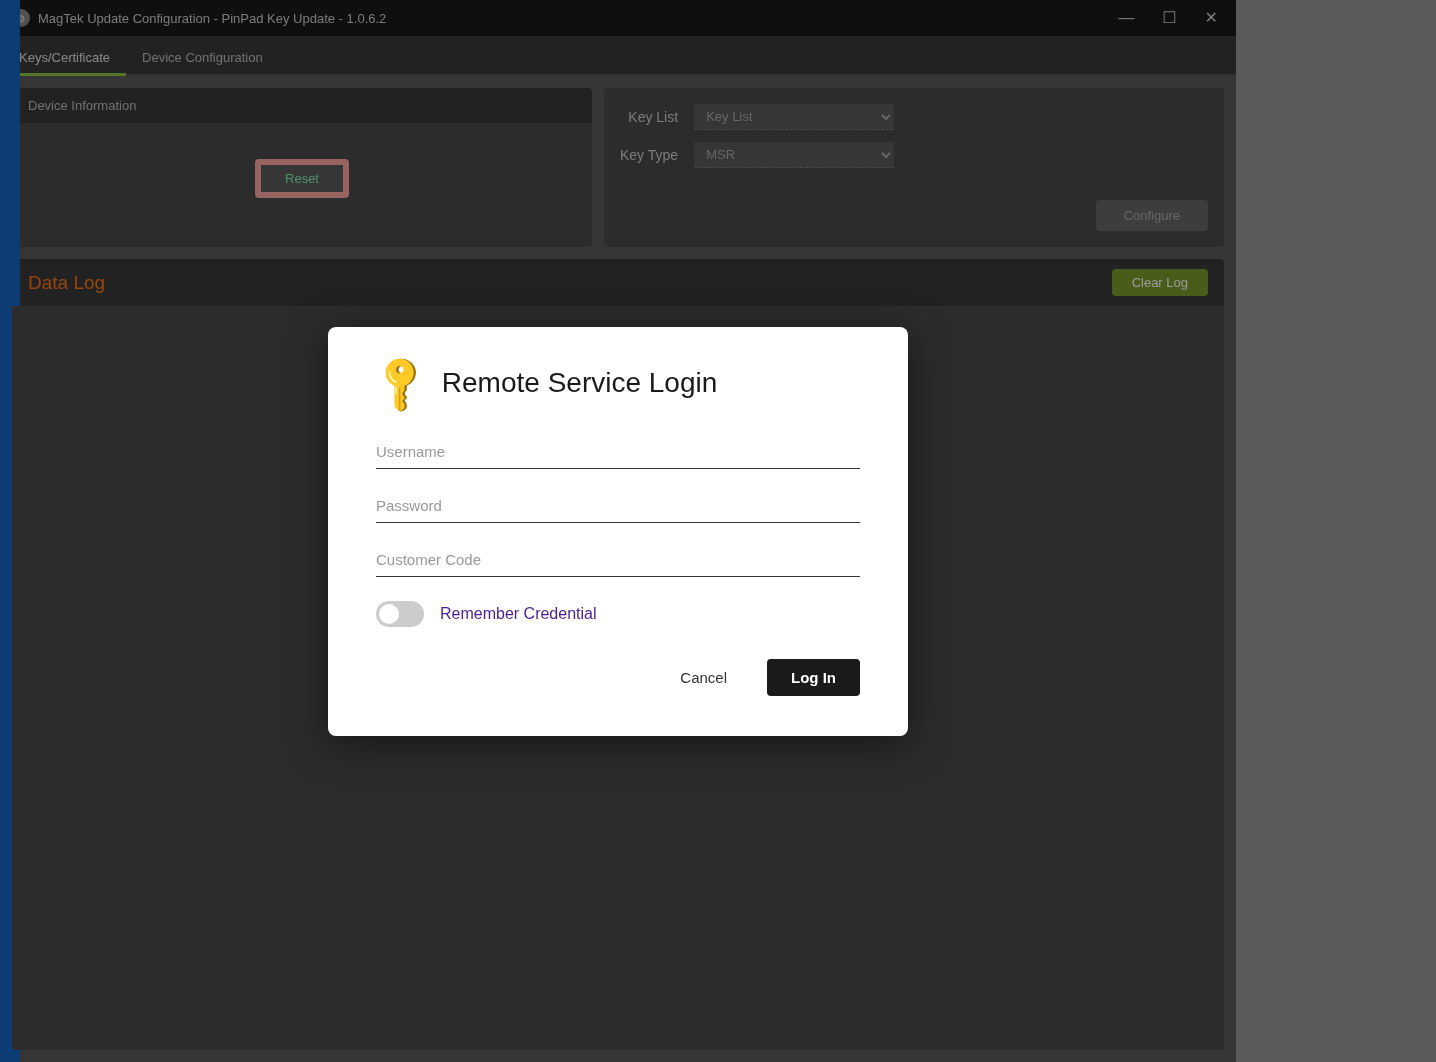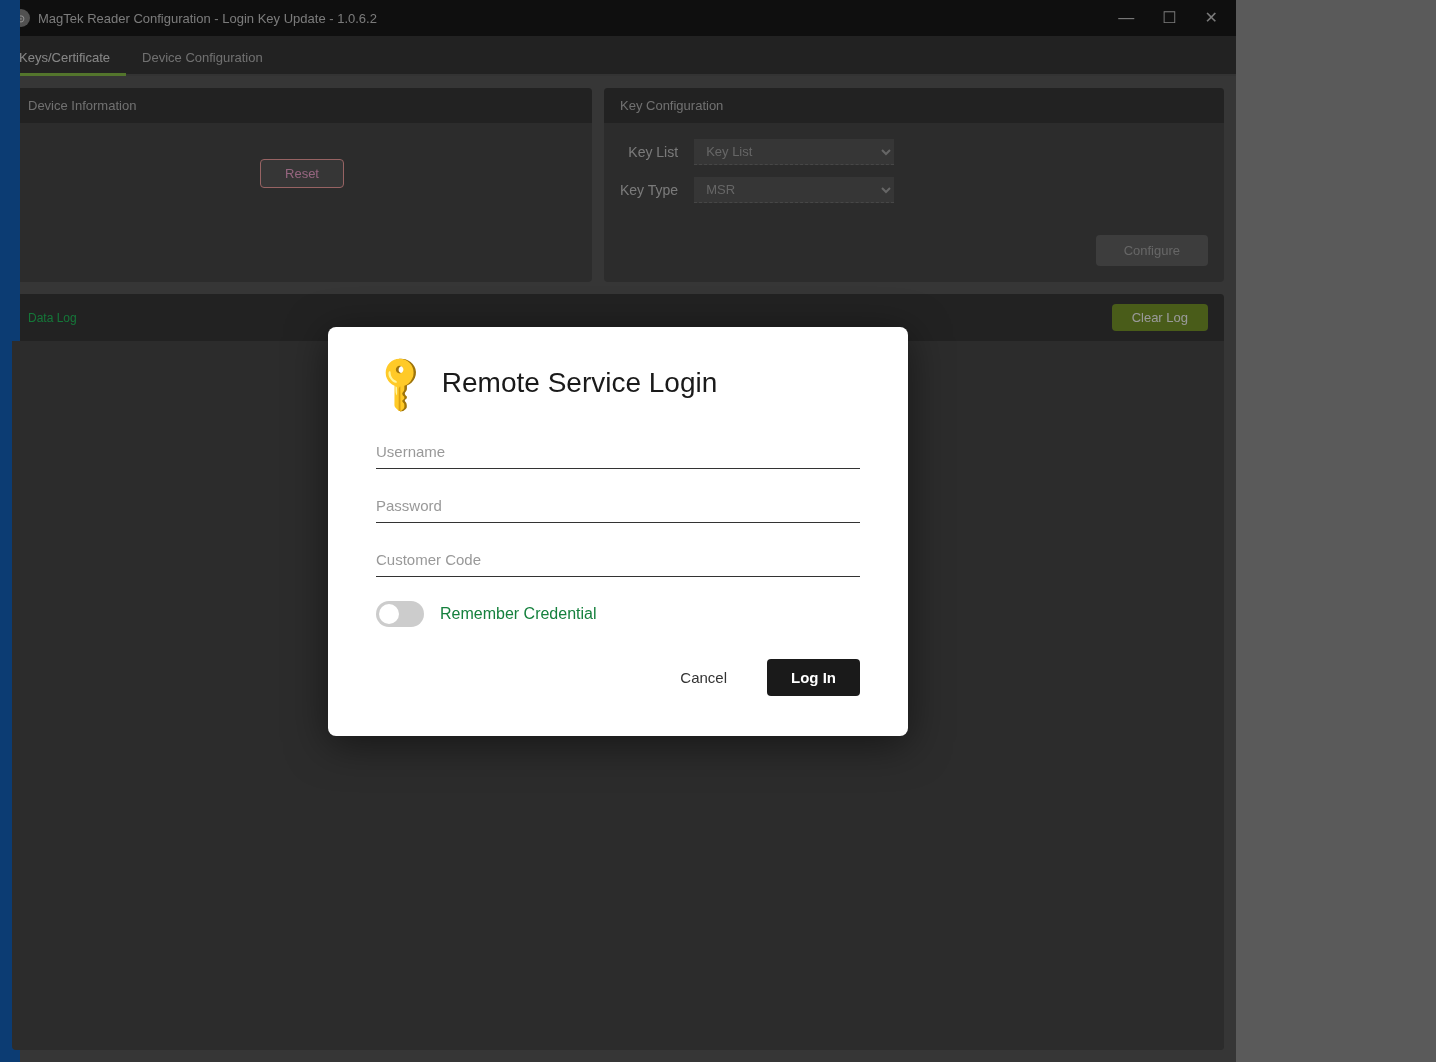--- a/index.html
+++ b/index.html
@@ -128,22 +128,22 @@
       color: #aaa;
     }
 
     .reset-row {
       margin-top: 20px;
       display: flex;
       justify-content: center;
     }
     .reset-btn {
       background: #5a5a5a;
-      color: #f9a8d4;
-      border: 1px solid #fca5a5;
+      color: #86efac;
+      border: 6px solid #fca5a5;
       padding: 6px 24px;
       border-radius: 4px;
       font-size: 13px;
       cursor: pointer;
     }
 
     
     .key-config-panel {
       flex: 1;
     }
@@ -194,22 +194,22 @@
     }
     .data-log-header {
       background: #3a3a3a;
       padding: 10px 16px;
       display: flex;
       align-items: center;
       justify-content: space-between;
       border-radius: 4px 4px 0 0;
     }
     .data-log-title {
-      font-size: 12px;
-      color: #22c55e;
+      font-size: 19px;
+      color: #f97316;
     }
     .clear-log-btn {
       background: #7a9a2a;
       color: #fff;
       border: none;
       padding: 6px 20px;
       border-radius: 4px;
       font-size: 13px;
       cursor: pointer;
       text-align: center;
@@ -309,21 +309,21 @@
       width: 20px;
       height: 20px;
       left: 3px;
       top: 3px;
       background: #fff;
       border-radius: 50%;
       transition: 0.2s;
     }
     .remember-label {
       font-size: 16px;
-      color: #15803d;
+      color: #4c1d95;
     }
     .dialog-actions {
       display: flex;
       justify-content: flex-end;
       gap: 24px;
       align-items: center;
     }
     .cancel-btn {
       background: none;
       border: none;
@@ -354,21 +354,21 @@
     }
   </style>
 </head>
 <body>
 
 <div class="left-accent"></div>
 
 <div class="title-bar">
   <div class="title-bar-left">
     <div class="title-bar-icon">⊙</div>
-    <span>MagTek Reader Configuration - Login Key Update - 1.0.6.2</span>
+    <span>MagTek Update Configuration - PinPad Key Update - 1.0.6.2</span>
   </div>
   <div class="title-bar-controls">
     <button class="title-bar-btn">—</button>
     <button class="title-bar-btn">☐</button>
     <button class="title-bar-btn">✕</button>
   </div>
 </div>
 
 <div class="nav-bar">
   <div class="nav-tab active">
@@ -388,23 +388,20 @@
         <span>Device Information</span>
       </div>
       <div class="panel-body">
         <div class="reset-row">
           <button class="reset-btn">Reset</button>
         </div>
       </div>
     </div>
 
     <div class="panel key-config-panel">
-      <div class="panel-header">
-        <span>Key Configuration</span>
-      </div>
       <div class="panel-body">
         <div class="key-config-form">
           <label>Key List</label>
           <select class="key-config-select">
             <option>Key List</option>
           </select>
           <label>Key Type</label>
           <select class="key-config-select">
             <option>MSR</option>
           </select>

